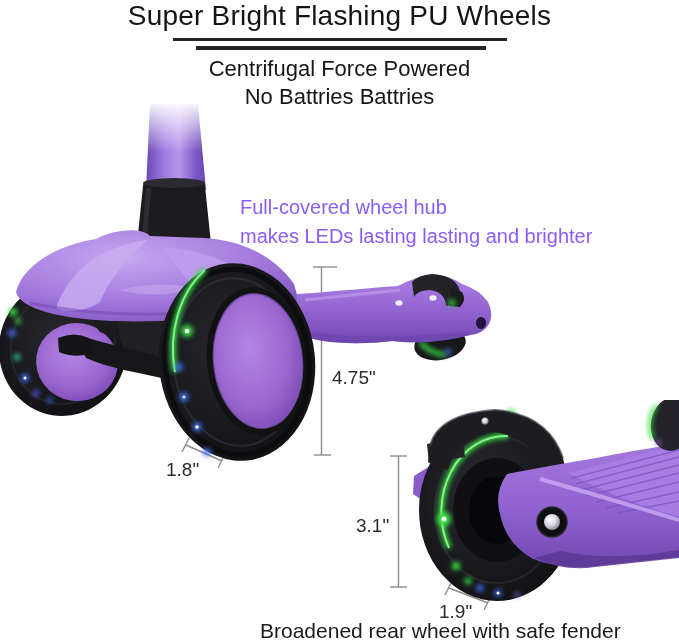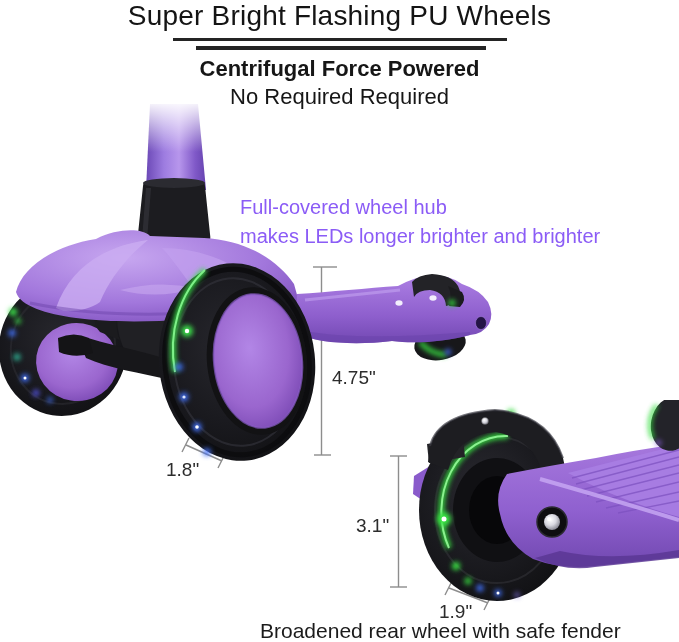--- a/index.html
+++ b/index.html
@@ -4,21 +4,21 @@
 <style>
   html,body{margin:0;padding:0;background:#fff;}
   .canvas{position:relative;width:679px;height:642px;background:#ffffff;overflow:hidden;
           font-family:"Liberation Sans",sans-serif;color:#1e1e1e;border-radius:8px;}
   .abs{position:absolute;}
   .title{top:0px;left:0;width:100%;text-align:center;font-size:28px;letter-spacing:.2px;color:#141414;z-index:3;}
   .rule{background:#242424;z-index:3;}
   .rule1{left:173px;top:38px;width:334px;height:3px;}
   .rule2{left:196px;top:46px;width:290px;height:4px;}
   .sub{left:0;width:100%;text-align:center;font-size:22px;color:#161616;z-index:3;}
-  .sub1{top:56px;font-weight:bold;}
+  .sub1{top:56px;}
   .sub2{top:84px;}
   .note{left:240px;top:193px;font-size:20px;line-height:28.5px;color:#8b5cf6;z-index:3;}
   .dim{font-size:19px;color:#2c2c2c;z-index:3;}
   .dim-475{left:332px;top:367px;}
   .dim-18{left:166px;top:459px;}
   .dim-31{left:356px;top:515px;}
   .dim-19{left:439px;top:601px;}
   .caption{left:260px;top:619px;font-size:21px;color:#1b1b1b;z-index:3;}
   svg.measure{left:0;top:0;z-index:1;}
   svg.photo{z-index:2;}
@@ -27,25 +27,25 @@
 </style>
 </head>
 <body>
 
 <div class="canvas">
 
   <div class="abs title">Super Bright Flashing PU Wheels</div>
   <div class="abs rule rule1"></div>
   <div class="abs rule rule2"></div>
   <div class="abs sub sub1">Centrifugal Force Powered</div>
-  <div class="abs sub sub2">No Required Required</div>
+  <div class="abs sub sub2">No Battries Battries</div>
 
   <div class="abs note">
     <div>Full-covered wheel hub</div>
-    <div>makes LEDs longer brighter and brighter</div>
+    <div>makes LEDs lasting lasting and brighter</div>
   </div>
 
   <svg class="abs measure" width="679" height="642" viewBox="0 0 679 642">
     <g stroke="#8d8d8d" stroke-width="1.4" fill="none">
 
       <g>
         <path d="M321.5,267 V455"></path>
           <path d="M313,267 H337"></path>
           <path d="M314,455 H331"></path>
       </g>

